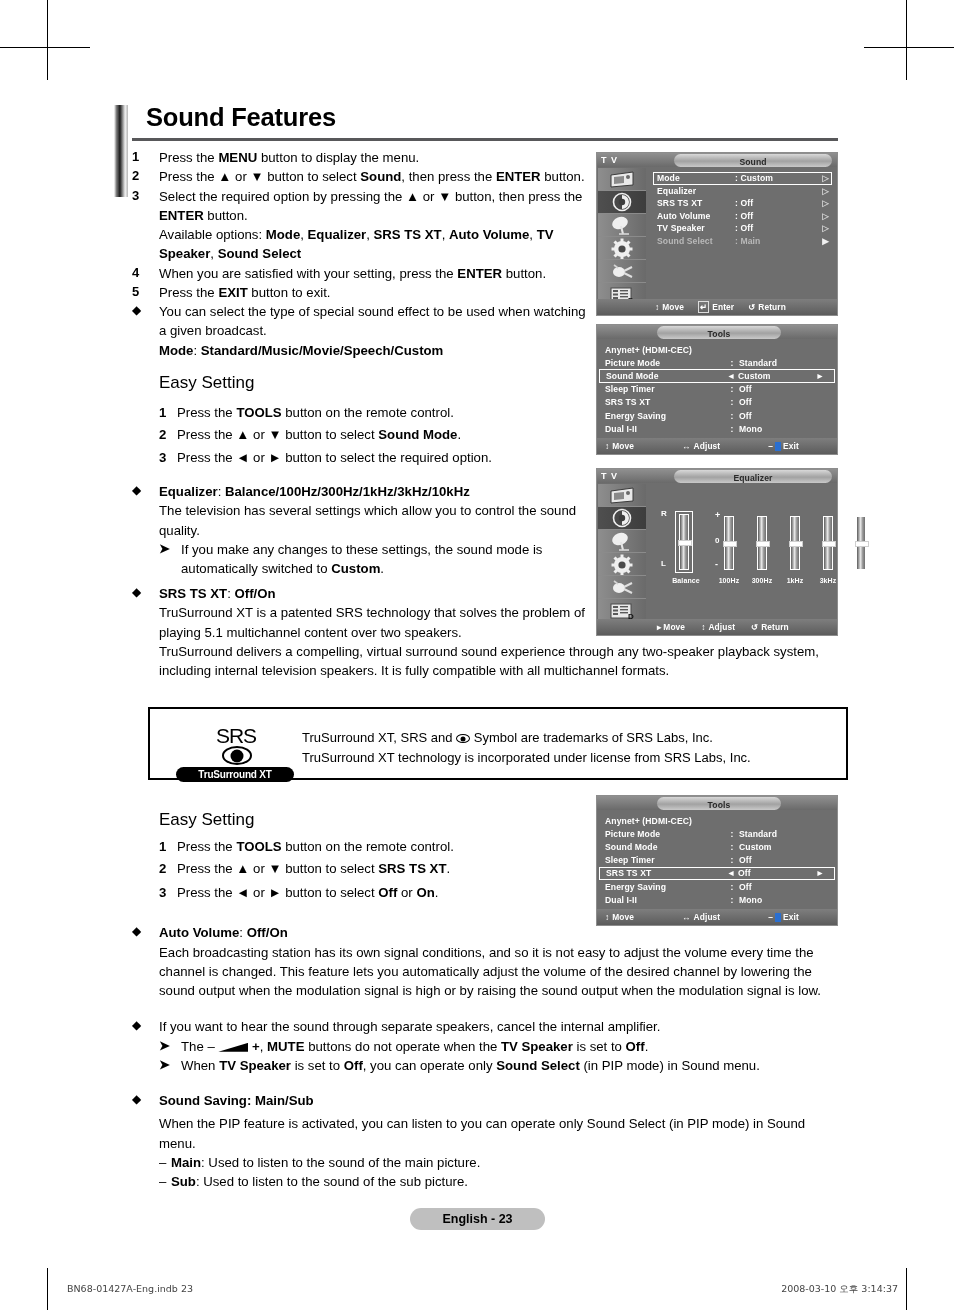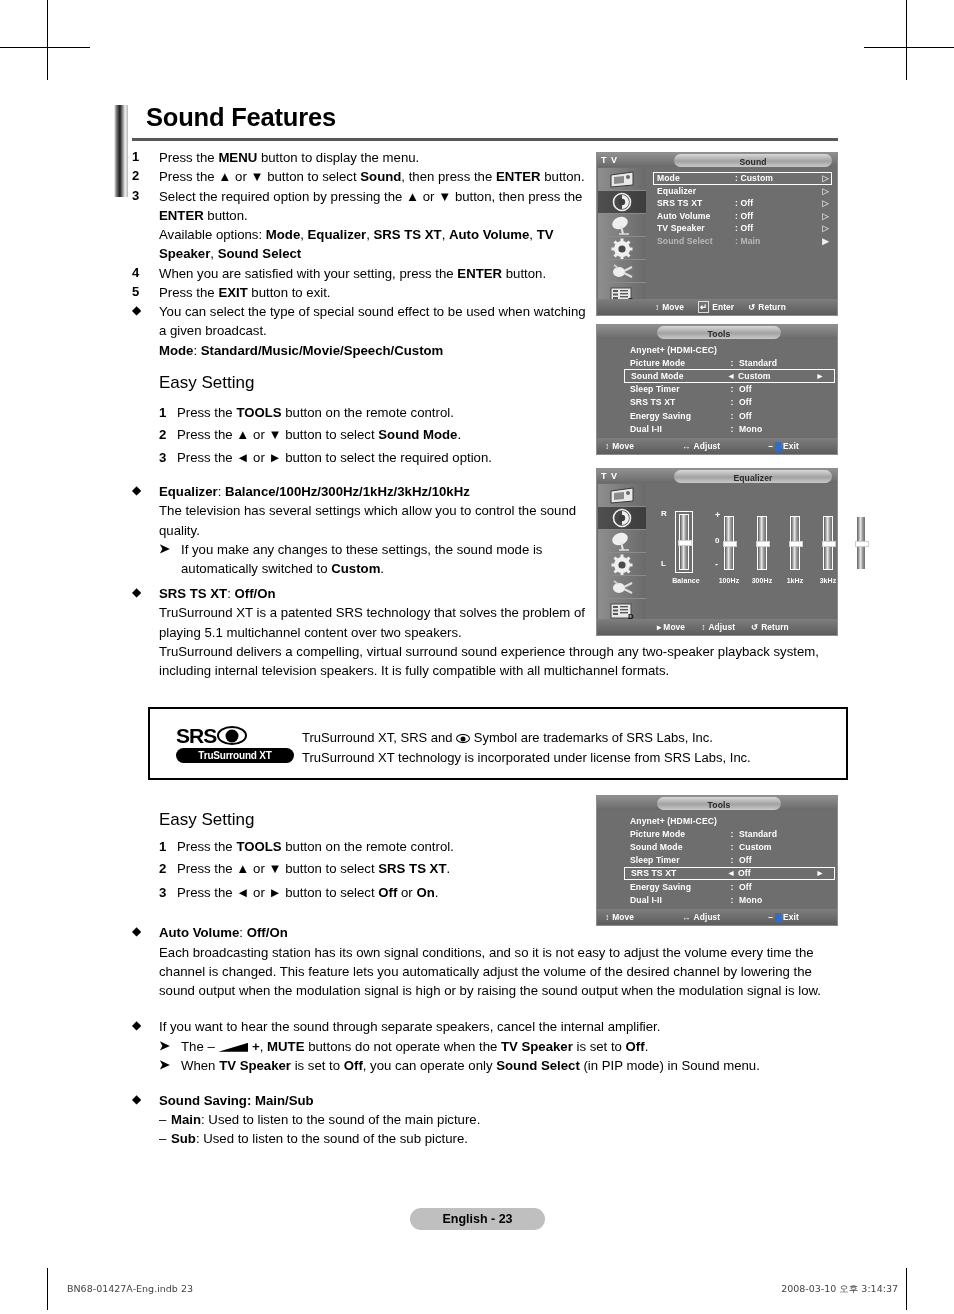--- a/index.html
+++ b/index.html
@@ -34,21 +34,21 @@
   .sub-head { font-weight: normal; font-size: 17px; margin: 11px 0 7px 0; }
   .sub-row { display: flex; font-size: 13.2px; line-height: 1.5; margin-bottom: 2px; }
   .sub-num { width: 18px; flex: 0 0 18px; font-weight: bold; }
   .note { display: flex; font-size: 13.2px; line-height: 1.45; }
   .note-g { width: 22px; flex: 0 0 22px; font-weight: bold; font-size: 13px; }
   .dash-g { width: 12px; flex: 0 0 12px; }
 
   
   .srs-box { position: absolute; left: 148px; top: 707px; width: 700px; height: 73px; border: 2px solid #000; }
   .srs-logo { position: absolute; left: 26px; top: 16px; width: 120px; }
-  .srs-top { font-size: 21px; font-weight: bold; letter-spacing: -1px; line-height: 1; display: flex; align-items: center; }
+  .srs-top { font-size: 21px; font-weight: normal; letter-spacing: -1px; line-height: 1; display: flex; align-items: center; flex-direction: column; }
   .srs-circ { display: inline-block; width: 30px; height: 19px; border: 2.4px solid #000; border-radius: 50%; position: relative; margin-left: 1px; }
   .srs-circ::after { content: ""; position: absolute; left: 50%; top: 50%; transform: translate(-50%,-50%);
      width: 13px; height: 13px; background: #000; border-radius: 50%; }
   .srs-bot { margin-top: 2px; background: #000; color: #fff; font-size: 10px; font-weight: bold; text-align: center;
      border-radius: 9px; padding: 1.5px 0 2px 0; letter-spacing: -0.2px; width: 118px; }
   .srs-text { position: absolute; left: 152px; top: 19px; width: 530px; font-size: 13px; line-height: 1.52; }
 
   
   .osd { position: absolute; background: #6e6e6e; border: 1px solid #8d8d8d; color: #fff;
          font-size: 8.3px; font-weight: bold; letter-spacing: .1px; }
@@ -68,21 +68,21 @@
      background: linear-gradient(to bottom,#7e7e7e,#5c5c5c);
      display: flex; align-items: center; font-size: 8.4px; }
   .osd-footer span { display: inline-block; }
 
   .mrow { display: flex; align-items: center; height: 12.5px; font-size: 8.6px; }
   .mlabel { flex: 0 0 auto; }
   .dim { color: #b9b9b9; }
   .arr { color: #d4d4d4; }
 
   
-  .trow { display: flex; align-items: center; height: 13.2px; font-size: 8.6px; padding: 0 6px; margin-left: 25px; }
+  .trow { display: flex; align-items: center; height: 13.2px; font-size: 8.6px; padding: 0 6px; }
   .trow .tl { flex: 1 1 auto; }
   .trow .tc { flex: 0 0 14px; text-align: center; }
   .trow .tv2 { flex: 0 0 74px; }
   .trow .tr { flex: 0 0 16px; text-align: center; }
   .selbox { border: 1px solid #ffffff; }
 
   
   .eqwrap { position: absolute; left: 56px; top: 28px; right: 4px; bottom: 20px; }
   .slider { position: absolute; width: 10px; height: 54px;
     background: linear-gradient(to right,#5a5a5a,#e8e8e8 45%,#9a9a9a 70%,#6e6e6e); border: 1px solid #fff; }
@@ -242,20 +242,21 @@
           <div class="note-g">➤</div>
           <div>When <b>TV Speaker</b> is set to <b>Off</b>, you can operate only <b>Sound Select</b> (in PIP mode) in Sound menu.</div>
         </div>
       </div>
     </div>
 
     <div class="row wide" style="margin-top:16px;">
       <div class="dia">◆</div>
       <div class="txt">
         <div><b>Sound Saving: Main/Sub</b></div>
+        <div style="margin-top:4px;">When the PIP feature is activated, you can listen to you can operate only Sound Select (in PIP mode) in Sound menu.</div>
         <div class="note">
           <div class="dash-g">–</div>
           <div><b>Main</b>: Used to listen to the sound of the main picture.</div>
         </div>
         <div class="note">
           <div class="dash-g">–</div>
           <div><b>Sub</b>: Used to listen to the sound of the sub picture.</div>
         </div>
       </div>
     </div>

